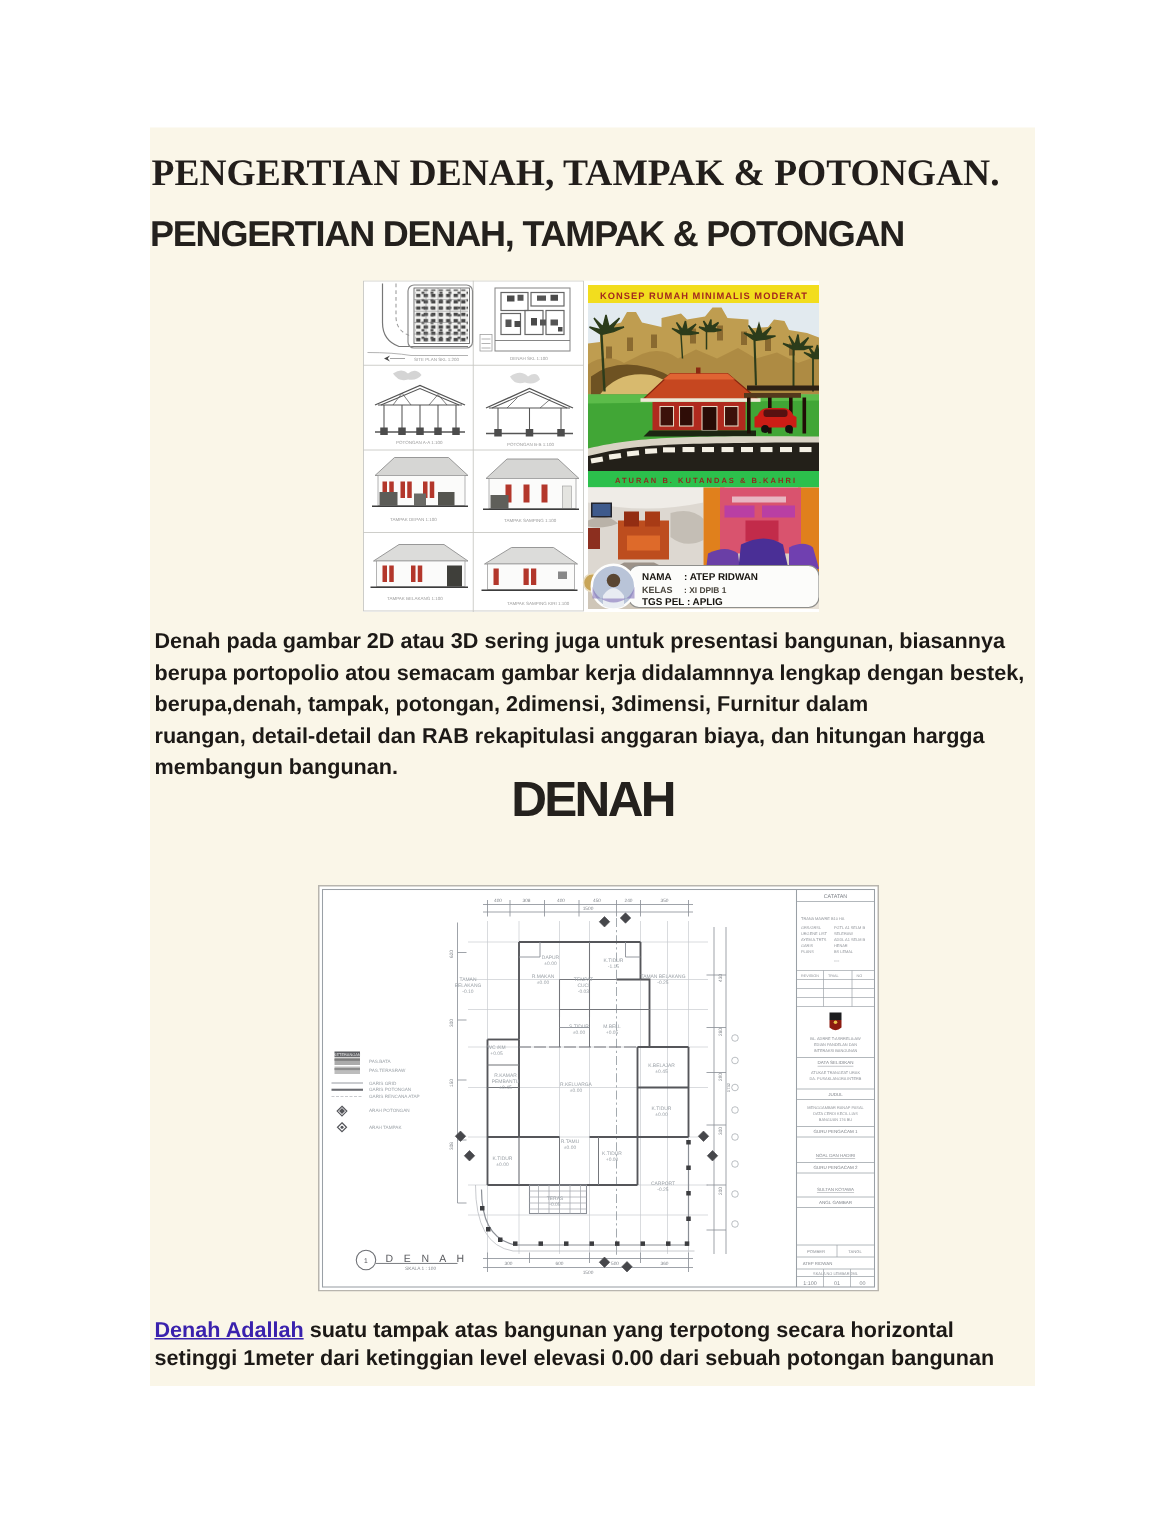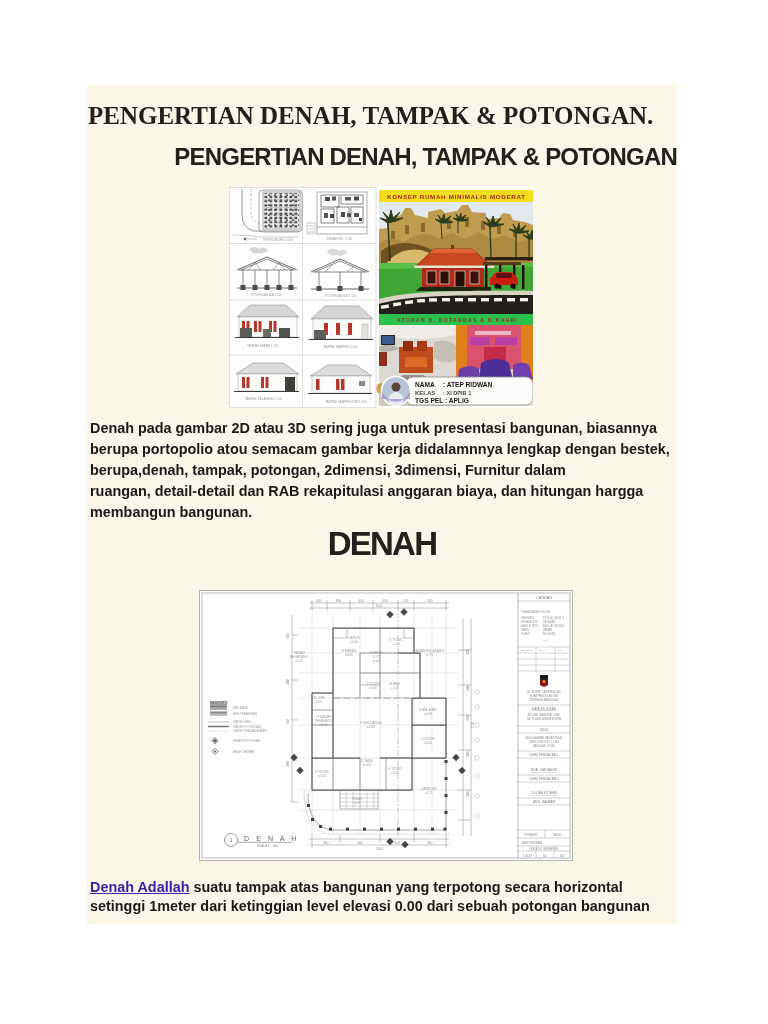--- a/index.html
+++ b/index.html
@@ -1,26 +1,26 @@
 <!DOCTYPE html>
 <html><head>
 <meta charset="utf-8">
 <style>
   html,body{margin:0;padding:0;}
   body{width:768px;height:1024px;background:#ffffff;font-family:"Liberation Sans",sans-serif;position:relative;overflow:hidden;}
-  .abs{position:absolute;}
+  .abs{position:absolute;margin-left:13px;}
 </style>
 </head>
 <body>
 
 <div class="abs" style="left:87px;top:85px;width:590px;height:839px;background:#faf6e8;"></div>
 
 <div class="abs" style="left:88px;top:103px;font-family:'Liberation Serif',serif;font-weight:bold;font-size:25px;line-height:1;color:#221e1b;white-space:nowrap;">PENGERTIAN DENAH, TAMPAK &amp; POTONGAN.</div>
 
-<div class="abs" style="left:87px;top:145px;width:590px;text-align:right;font-weight:bold;font-size:24px;letter-spacing:-0.8px;line-height:1;color:#24211d;white-space:nowrap;">PENGERTIAN DENAH, TAMPAK &amp; POTONGAN</div>
+<div class="abs" style="left:87px;top:145px;width:590px;text-align:left;font-weight:bold;font-size:24px;letter-spacing:-0.8px;line-height:1;color:#24211d;white-space:nowrap;">PENGERTIAN DENAH, TAMPAK &amp; POTONGAN</div>
 
 <div class="abs" style="left:229px;top:187px;width:304px;height:221px;">
 <svg width="304" height="221" viewBox="0 0 304 221" xmlns="http://www.w3.org/2000/svg">
 <rect x="0" y="0" width="304" height="221" fill="#ffffff"></rect>
 
 <g stroke="#c8c8c4" stroke-width="0.6" fill="none">
 <rect x="0.3" y="0.3" width="146.7" height="220"></rect>
 <line x1="0" y1="56.5" x2="147" y2="56.5"></line>
         <line x1="0" y1="113" x2="147" y2="113"></line>
         <line x1="0" y1="168" x2="147" y2="168"></line>
@@ -302,21 +302,21 @@
         <text x="214" y="199.5">: ATEP RIDWAN</text>
 <text x="186" y="208" font-size="6" fill="#4a463e">KELAS</text>
         <text x="214" y="208" font-size="5.6" fill="#4a463e">: XI DPIB 1</text>
 <text x="186" y="216">TGS PEL : APLIG</text>
 </g>
 </svg>
 </div>
 
 <div class="abs" style="left:90px;top:418px;width:585px;font-weight:bold;font-size:14.4px;line-height:20.9px;color:#1c1916;">Denah pada gambar 2D atau 3D sering juga untuk presentasi bangunan, biasannya<br>berupa portopolio atou semacam gambar kerja didalamnnya lengkap dengan bestek,<br>berupa,denah, tampak, potongan, 2dimensi, 3dimensi, Furnitur dalam<br>ruangan, detail-detail dan RAB rekapitulasi anggaran biaya, dan hitungan hargga<br>membangun bangunan.</div>
 
-<div class="abs" style="left:87px;top:527px;width:590px;text-align:center;font-weight:bold;font-size:33px;letter-spacing:-1.8px;line-height:1;color:#24211d;">DENAH</div>
+<div class="abs" style="left:87px;top:516px;width:590px;text-align:center;font-weight:bold;font-size:33px;letter-spacing:-1.8px;line-height:1;color:#24211d;">DENAH</div>
 
 <div class="abs" style="left:199px;top:590px;width:374px;height:271px;">
 <svg width="374" height="271" viewBox="0 0 374 271" xmlns="http://www.w3.org/2000/svg">
 <rect x="0.5" y="0.5" width="373" height="270" fill="#ffffff" stroke="#b8b5ae" stroke-width="1"></rect>
 
 <rect x="3" y="3" width="368" height="265" fill="none" stroke="#9aa0a6" stroke-width="0.7"></rect>
 
 <g stroke="#c6c9ce" stroke-width="0.45">
 <line x1="113" y1="24" x2="113" y2="246"></line>
         <line x1="134" y1="24" x2="134" y2="246"></line>

